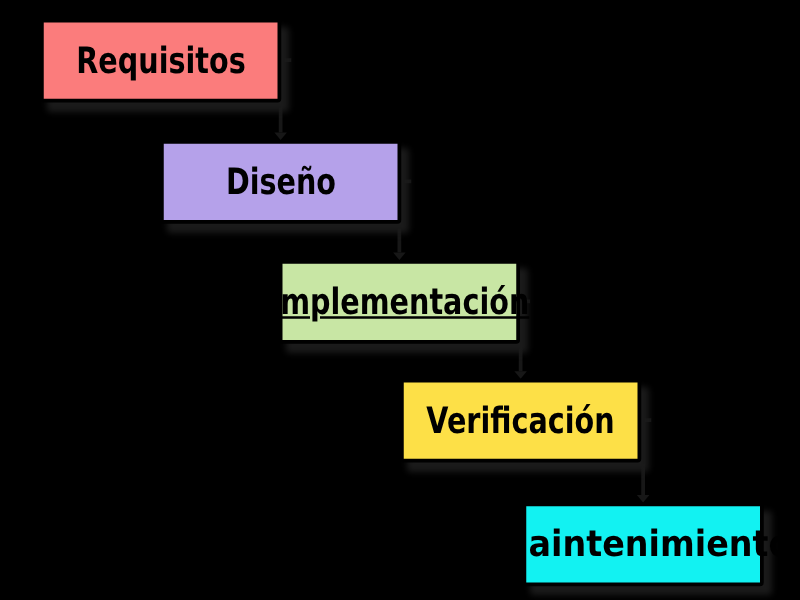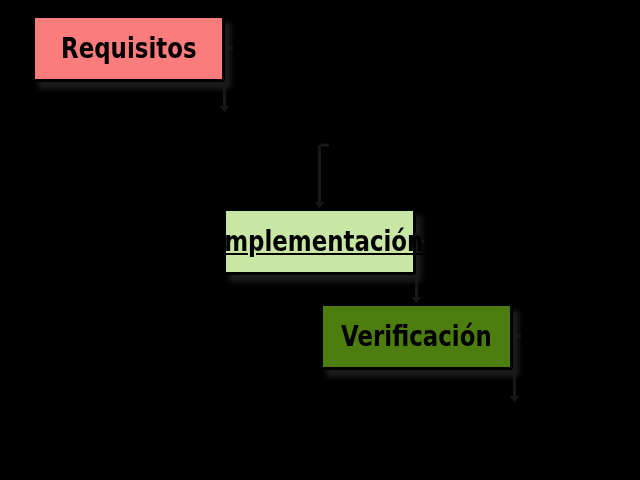--- a/index.html
+++ b/index.html
@@ -66,23 +66,29 @@
     <path class="conn" d="M416 241 L424 241 M416.5 241 L416.5 297" fill="none" stroke-width="3" stroke="#171717"></path>
     <polygon class="conn-head" points="411.5,297 421.5,297 416.5,303" fill="#171717"></polygon>
     <path class="conn" d="M513 336 L521 336 M514.5 336 L514.5 396" fill="none" stroke-width="3" stroke="#171717"></path>
     <polygon class="conn-head" points="509.5,396 519.5,396 514.5,402" fill="#171717"></polygon>
   </svg>
 
   <div class="stage" id="stage-0" style="background-color: rgb(251, 124, 124);">
     <span class="lbl">Requisitos</span>
   </div>
 
+  <div class="stage" id="stage-1" style="background-color: rgb(181, 161, 234);">
+    <span class="lbl">Diseño</span>
+  </div>
 
   <div class="stage" id="stage-2" style="background-color: rgb(200, 230, 164); text-decoration: underline;">
     <span class="lbl">Implementación</span>
   </div>
 
-  <div class="stage" id="stage-3" style="background-color: #4d7c0f;">
+  <div class="stage" id="stage-3" style="background-color: #fde047;">
     <span class="lbl">Verificación</span>
   </div>
 
+  <div class="stage" id="stage-4" style="background-color: rgb(18, 242, 242);">
+    <span class="lbl wide">Maintenimiento</span>
+  </div>
 
 </div>
 
 </body></html>

